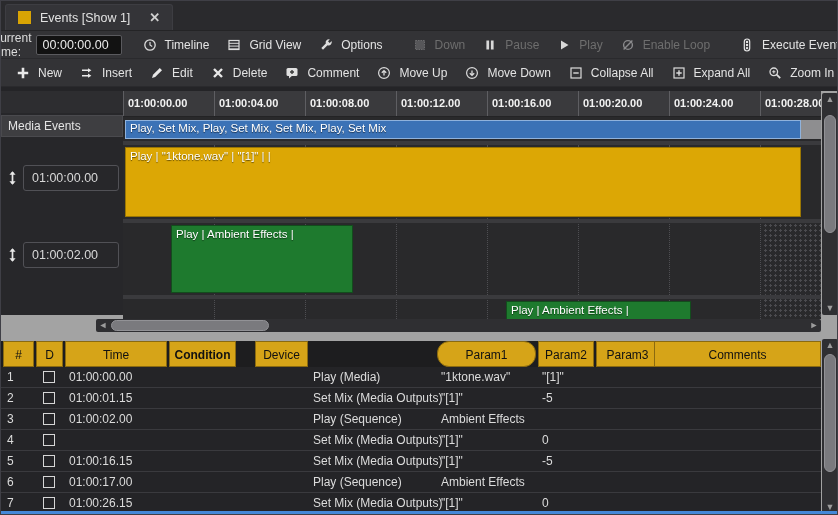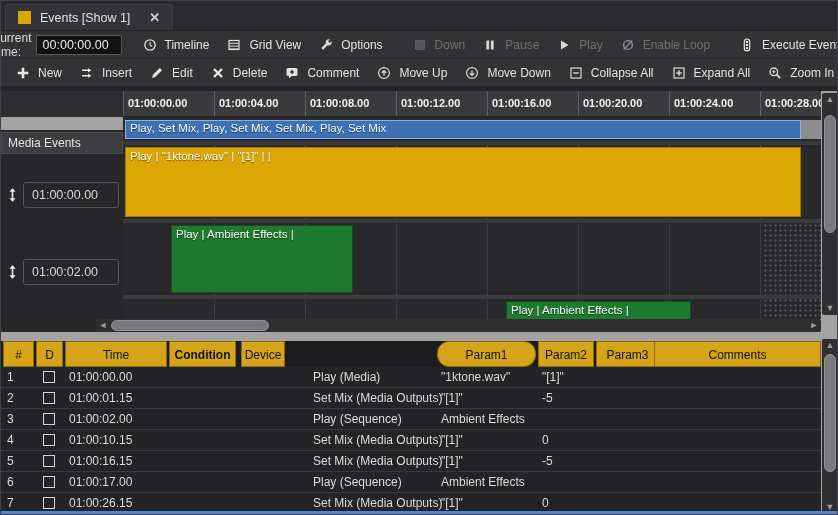--- a/index.html
+++ b/index.html
@@ -26,21 +26,21 @@
   .tlabel{padding:0 4px 0 2px;color:#dcdcdc;}
   .tsep{width:1px;height:16px;background:#47474b;margin:0 6px;}
   .time-input{width:86px;height:20px;background:#121212;border:1px solid #5a5a5e;border-radius:2px;color:#eaeaea;font-family:"Liberation Sans",sans-serif;font-size:12.5px;padding:0 6px;}
   .ic{display:block;flex:0 0 auto;}
   .ovf{margin-left:auto;color:#57575c;font-size:13px;padding-right:2px;}
   
   .ruler{position:absolute;left:122px;top:90px;width:698px;height:26px;background:#3a3a3d;border-bottom:1px solid #232325;display:flex;overflow:hidden;}
   .ruler-cell{flex:0 0 91px;border-left:1px solid #5e5e62;color:#f2f2f2;font-weight:bold;font-size:11px;line-height:24px;padding-left:4px;white-space:nowrap;}
   .ruler-corner{position:absolute;left:0;top:90px;width:122px;height:26px;background:#2d2d30;}
   
-  .tl-left{position:absolute;left:0;top:129px;width:122px;height:202px;background:#27272a;overflow:hidden;}
+  .tl-left{position:absolute;left:0;top:112px;width:122px;height:202px;background:#27272a;overflow:hidden;}
   .group-box{position:absolute;left:0;top:2px;width:122px;height:22px;background:#3e3e41;border:1px solid #4a4a4e;color:#e4e4e4;line-height:20px;padding-left:6px;}
   .trk-label{position:absolute;left:0;width:122px;display:flex;align-items:center;}
   .trk1{top:28px;height:74px;}
   .trk2{top:106px;height:72px;}
   .trk-icon{margin-left:5px;}
   .time-box{margin-left:4px;width:96px;height:26px;border:1px solid #515156;border-radius:3px;color:#d8d8d8;font-size:12.5px;line-height:24px;padding-left:8px;}
   .tl-body{position:absolute;left:122px;top:116px;width:698px;height:202px;background:#29292b;overflow:hidden;}
   .tl-sep{position:absolute;left:0;width:698px;height:4px;background:#3a3a3d;}
   .gridline{position:absolute;top:28px;height:174px;width:0;border-left:1px dotted #4e4e52;}
   .hatch{position:absolute;left:640px;top:106px;width:58px;height:96px;
@@ -62,21 +62,21 @@
   .vs-up{top:0;}
   .vs-dn{bottom:0;}
   .vthumb{position:absolute;left:2px;width:12px;background:#7a7a7e;border:1px solid #929296;border-radius:6px;}
   .vthumb-tl{top:22px;height:118px;}
   .vthumb-grid{top:15px;height:118px;}
   
   .grid-head{position:absolute;left:0;top:340px;width:820px;height:26px;background:#1d1d1f;}
   .hc{position:absolute;top:0;height:26px;background:#d6a418;color:#111;line-height:26px;text-align:center;font-size:12px;border:1px solid #8a6a10;}
   .hc.bold{font-weight:bold;}
   .hc0{left:2px;width:31px;}  .hc1{left:35px;width:27px;}  .hc2{left:64px;width:102px;}
-  .hc3{left:168px;width:67px;}.hc4{left:240px;width:44px;} .hc5{left:292px;width:142px;}
+  .hc3{left:168px;width:67px;}.hc4{left:254px;width:53px;} .hc5{left:292px;width:142px;}
   .hc6{left:436px;width:99px;border-radius:12px;}.hc7{left:537px;width:56px;} .hc8{left:595px;width:63px;}
   .hc9{left:653px;width:167px;}
   .rows{position:absolute;left:0;top:366px;width:820px;height:147px;background:#242427;overflow:hidden;}
   .row{position:relative;width:820px;height:21px;border-bottom:1px solid #3a3a3e;color:#dcdcdc;font-size:12px;}
   .cell{position:absolute;top:0;line-height:20px;white-space:nowrap;overflow:hidden;}
   .c-num{left:6px;width:24px;}
   .c-chk{left:42px;top:4px;width:12px;height:12px;border:1px solid #d6d6d6;background:transparent;}
   .c-time{left:68px;width:96px;}
   .c-cond{left:172px;width:62px;}
   .c-dev{left:241px;width:48px;}
@@ -356,21 +356,20 @@
         <span class="cell c-event">Play (Sequence)</span>
         <span class="cell c-p1">Ambient Effects</span>
         <span class="cell c-p2"></span>
         <span class="cell c-p3"></span>
         <span class="cell c-com"></span>
       </div>
 
       <div class="row">
         <span class="cell c-num">4</span>
         <span class="c-chk" style="position:absolute"></span>
-        <span class="cell c-time">01:00:10.15</span>
         <span class="cell c-cond"></span>
         <span class="cell c-dev"></span>
         <span class="cell c-event">Set Mix (Media Outputs)</span>
         <span class="cell c-p1">"[1]"</span>
         <span class="cell c-p2">0</span>
         <span class="cell c-p3"></span>
         <span class="cell c-com"></span>
       </div>
 
       <div class="row">

